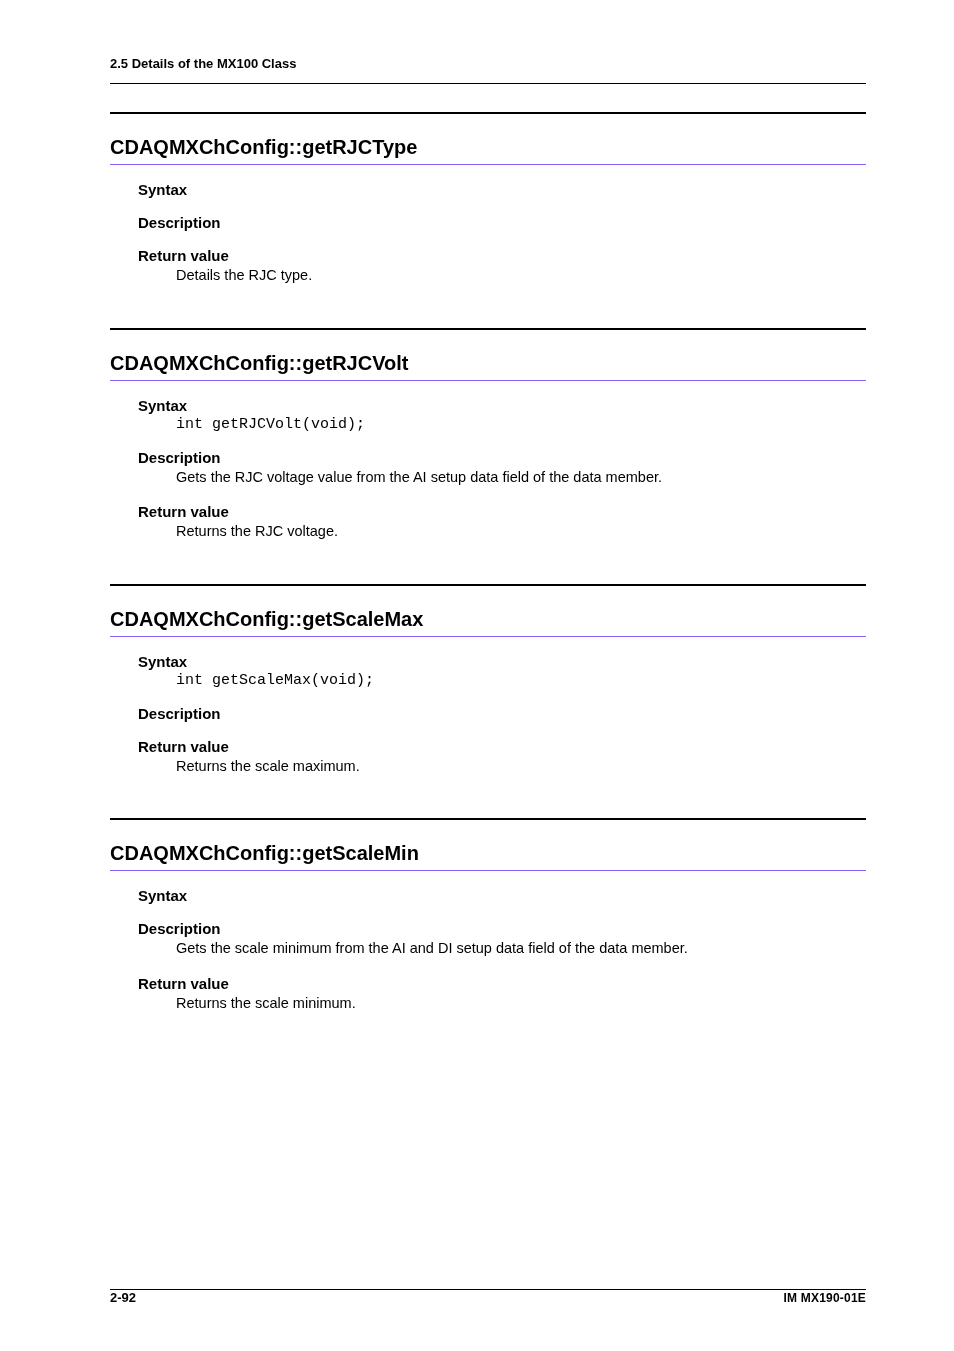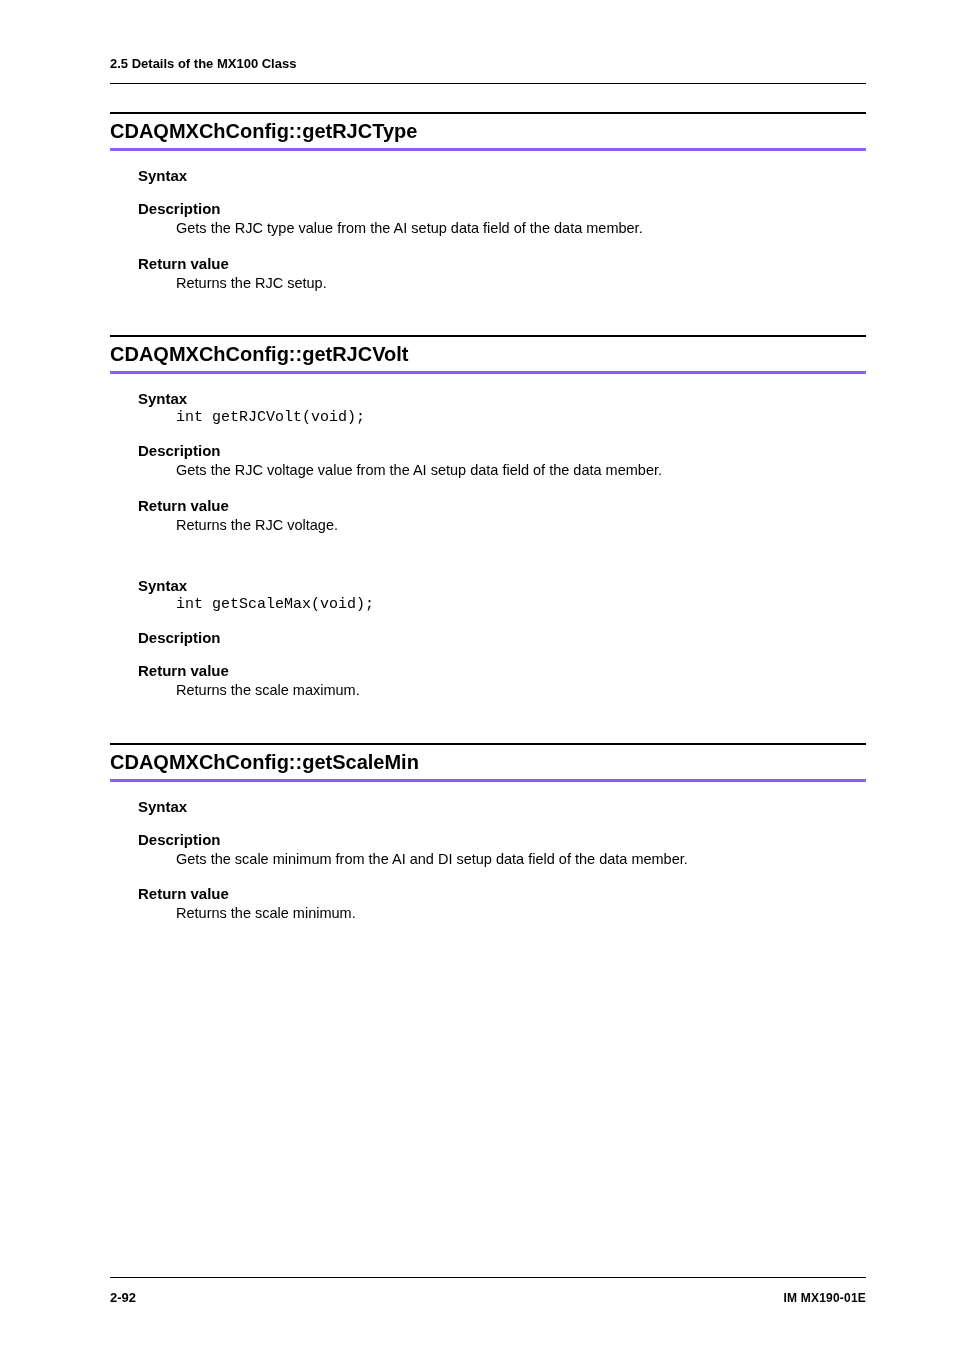--- a/index.html
+++ b/index.html
@@ -16,22 +16,22 @@
       font-weight: bold;
       padding-bottom: 12px;
       border-bottom: 1px solid #000;
       margin-bottom: 28px;
     }
     .section { margin-bottom: 42px; }
     .section-title {
       font-size: 20px;
       font-weight: bold;
       border-top: 2.5px solid #000;
-      border-bottom: 3px solid #8b5cf6;
-      padding: 6px 0 5px 0;
+      border-bottom: 1px solid #8b5cf6;
+      padding: 22px 0 5px 0;
       margin-bottom: 3px;
     }
     .sub-heading {
       font-size: 15px;
       font-weight: bold;
       margin-left: 28px;
       margin-top: 16px;
       margin-bottom: 2px;
     }
     .code-line {
@@ -48,54 +48,54 @@
       margin-top: 2px;
       margin-bottom: 4px;
       line-height: 1.35;
     }
     .footer {
       position: absolute;
       bottom: 46px;
       left: 110px;
       right: 88px;
       border-top: 1px solid #000;
-      padding-top: 12px;
+      padding-top: 0;
       display: flex;
       justify-content: space-between;
       align-items: baseline;
     }
     .page-num { font-size: 13px; font-weight: bold; }
     .doc-id { font-size: 12px; font-weight: bold; letter-spacing: 0.2px; }
   </style>
 </head>
 <body>
 
 <div class="page-header">
   <span>2.5  Details of the MX100 Class</span>
 </div>
 
 <div id="sections-mount">
     <div class="section">
       <div class="section-title">CDAQMXChConfig::getRJCType</div>
       <div class="sub-heading">Syntax</div>
       <div class="sub-heading">Description</div>
-      <div class="body-text">Gets the RJC type value from the AI setup data field of the data member.</div>
       <div class="sub-heading">Return value</div>
-      <div class="body-text">Returns the RJC setup.</div>
+      <div class="body-text">Details the RJC type.</div>
     </div>
     <div class="section">
       <div class="section-title">CDAQMXChConfig::getRJCVolt</div>
       <div class="sub-heading">Syntax</div>
       <div class="code-line">int getRJCVolt(void);</div>
       <div class="sub-heading">Description</div>
       <div class="body-text">Gets the RJC voltage value from the AI setup data field of the data member.</div>
       <div class="sub-heading">Return value</div>
       <div class="body-text">Returns the RJC voltage.</div>
     </div>
     <div class="section">
+      <div class="section-title">CDAQMXChConfig::getScaleMax</div>
       <div class="sub-heading">Syntax</div>
       <div class="code-line">int getScaleMax(void);</div>
       <div class="sub-heading">Description</div>
       <div class="sub-heading">Return value</div>
       <div class="body-text">Returns the scale maximum.</div>
     </div>
     <div class="section">
       <div class="section-title">CDAQMXChConfig::getScaleMin</div>
       <div class="sub-heading">Syntax</div>
       <div class="sub-heading">Description</div>

